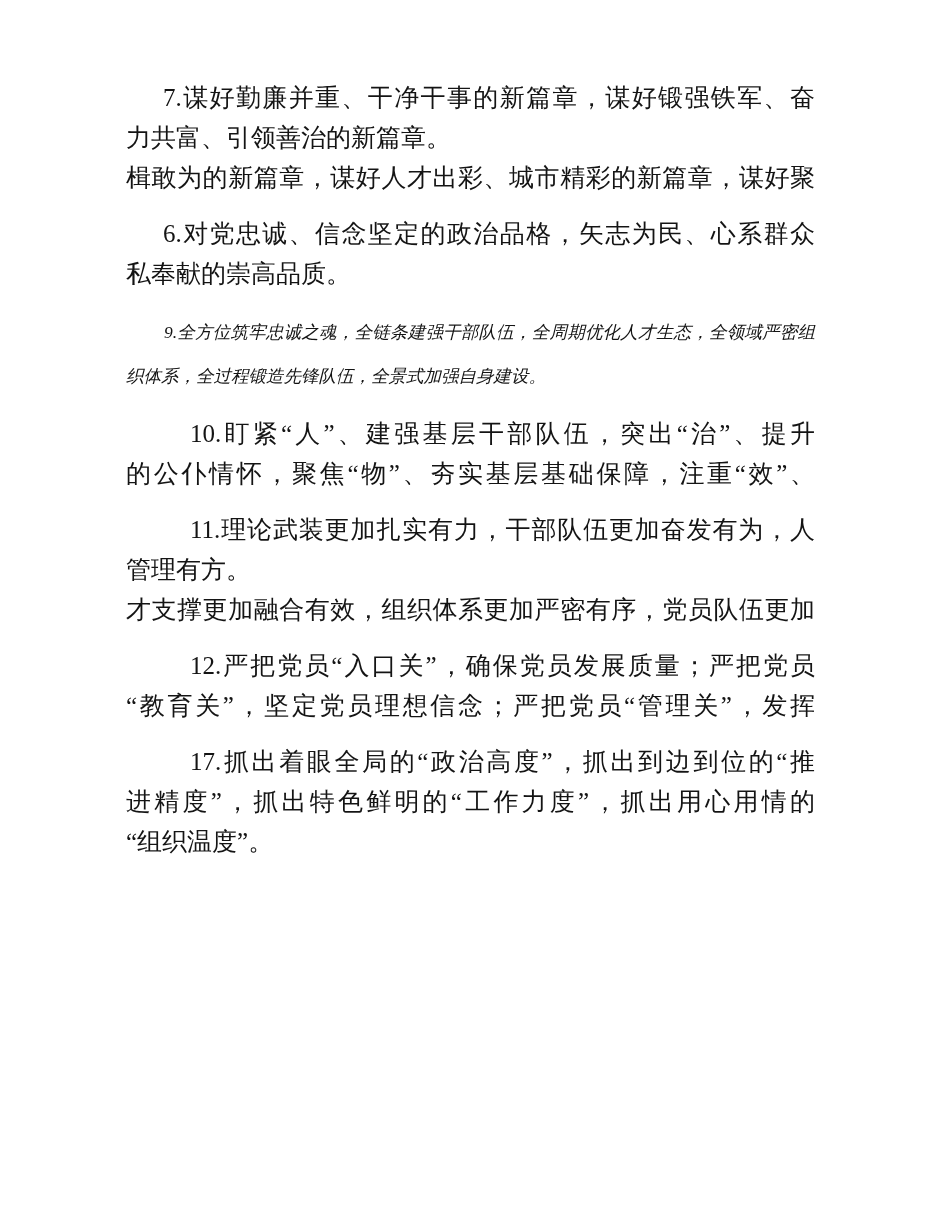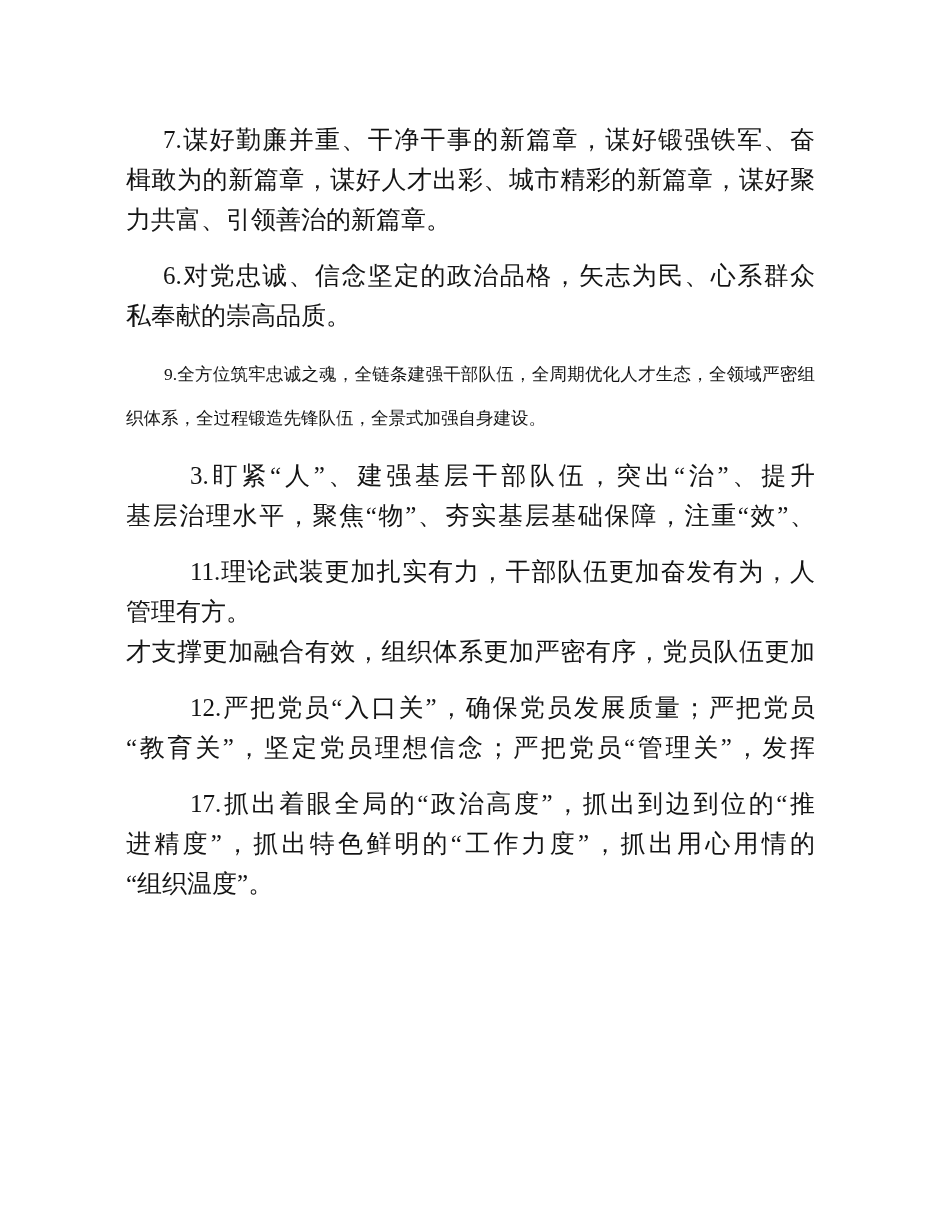--- a/index.html
+++ b/index.html
@@ -11,21 +11,21 @@
     width: 950px;
     height: 1230px;
     font-family: "Liberation Serif", "DejaVu Serif", serif;
     color: #141414;
     overflow: hidden;
   }
   .page {
     box-sizing: border-box;
     width: 950px;
     height: 1230px;
-    padding: 120px 135px 0 126px;
+    padding: 78px 135px 0 126px;
     background: #ffffff;
   }
   .para {
     margin: 0 0 16px 0;
   }
   .para .line {
     font-size: 25px;
     line-height: 40px;
     height: 40px;
     text-align: justify;
@@ -39,45 +39,46 @@
   .para .line.first-single {
     text-indent: 37px;
   }
   .para .line.first-double {
     text-indent: 64px;
   }
   .para.small .line {
     font-size: 17.5px;
     line-height: 44px;
     height: 44px;
+    font-style: italic;
   }
   .para.small .line.first-single {
     text-indent: 38px;
   }
 </style>
 </head>
 <body>
 
 <div class="page">
     <div class="para">
       <div class="line first-single">7.谋好勤廉并重、干净干事的新篇章，谋好锻强铁军、奋</div>
+      <div class="line last">力共富、引领善治的新篇章。</div>
       <div class="line">楫敢为的新篇章，谋好人才出彩、城市精彩的新篇章，谋好聚</div>
-      <div class="line last">力共富、引领善治的新篇章。</div>
     </div>
     <div class="para">
       <div class="line first-single">6.对党忠诚、信念坚定的政治品格，矢志为民、心系群众</div>
       <div class="line last">私奉献的崇高品质。</div>
     </div>
     <div class="para small">
       <div class="line first-single">9.全方位筑牢忠诚之魂，全链条建强干部队伍，全周期优化人才生态，全领域严密组</div>
       <div class="line last">织体系，全过程锻造先锋队伍，全景式加强自身建设。</div>
     </div>
     <div class="para">
-      <div class="line first-double">3.盯紧“人”、建强基层干部队伍，突出“治”、提升</div>
-      <div class="line">基层治理水平，聚焦“物”、夯实基层基础保障，注重“效”、</div>
+      <div class="line first-double">10.盯紧“人”、建强基层干部队伍，突出“治”、提升</div>
+      <div class="line">的公仆情怀，聚焦“物”、夯实基层基础保障，注重“效”、</div>
     </div>
     <div class="para">
       <div class="line first-double">11.理论武装更加扎实有力，干部队伍更加奋发有为，人</div>
       <div class="line last">管理有方。</div>
       <div class="line">才支撑更加融合有效，组织体系更加严密有序，党员队伍更加</div>
     </div>
     <div class="para">
       <div class="line first-double">12.严把党员“入口关”，确保党员发展质量；严把党员</div>
       <div class="line">“教育关”，坚定党员理想信念；严把党员“管理关”，发挥</div>
     </div>

